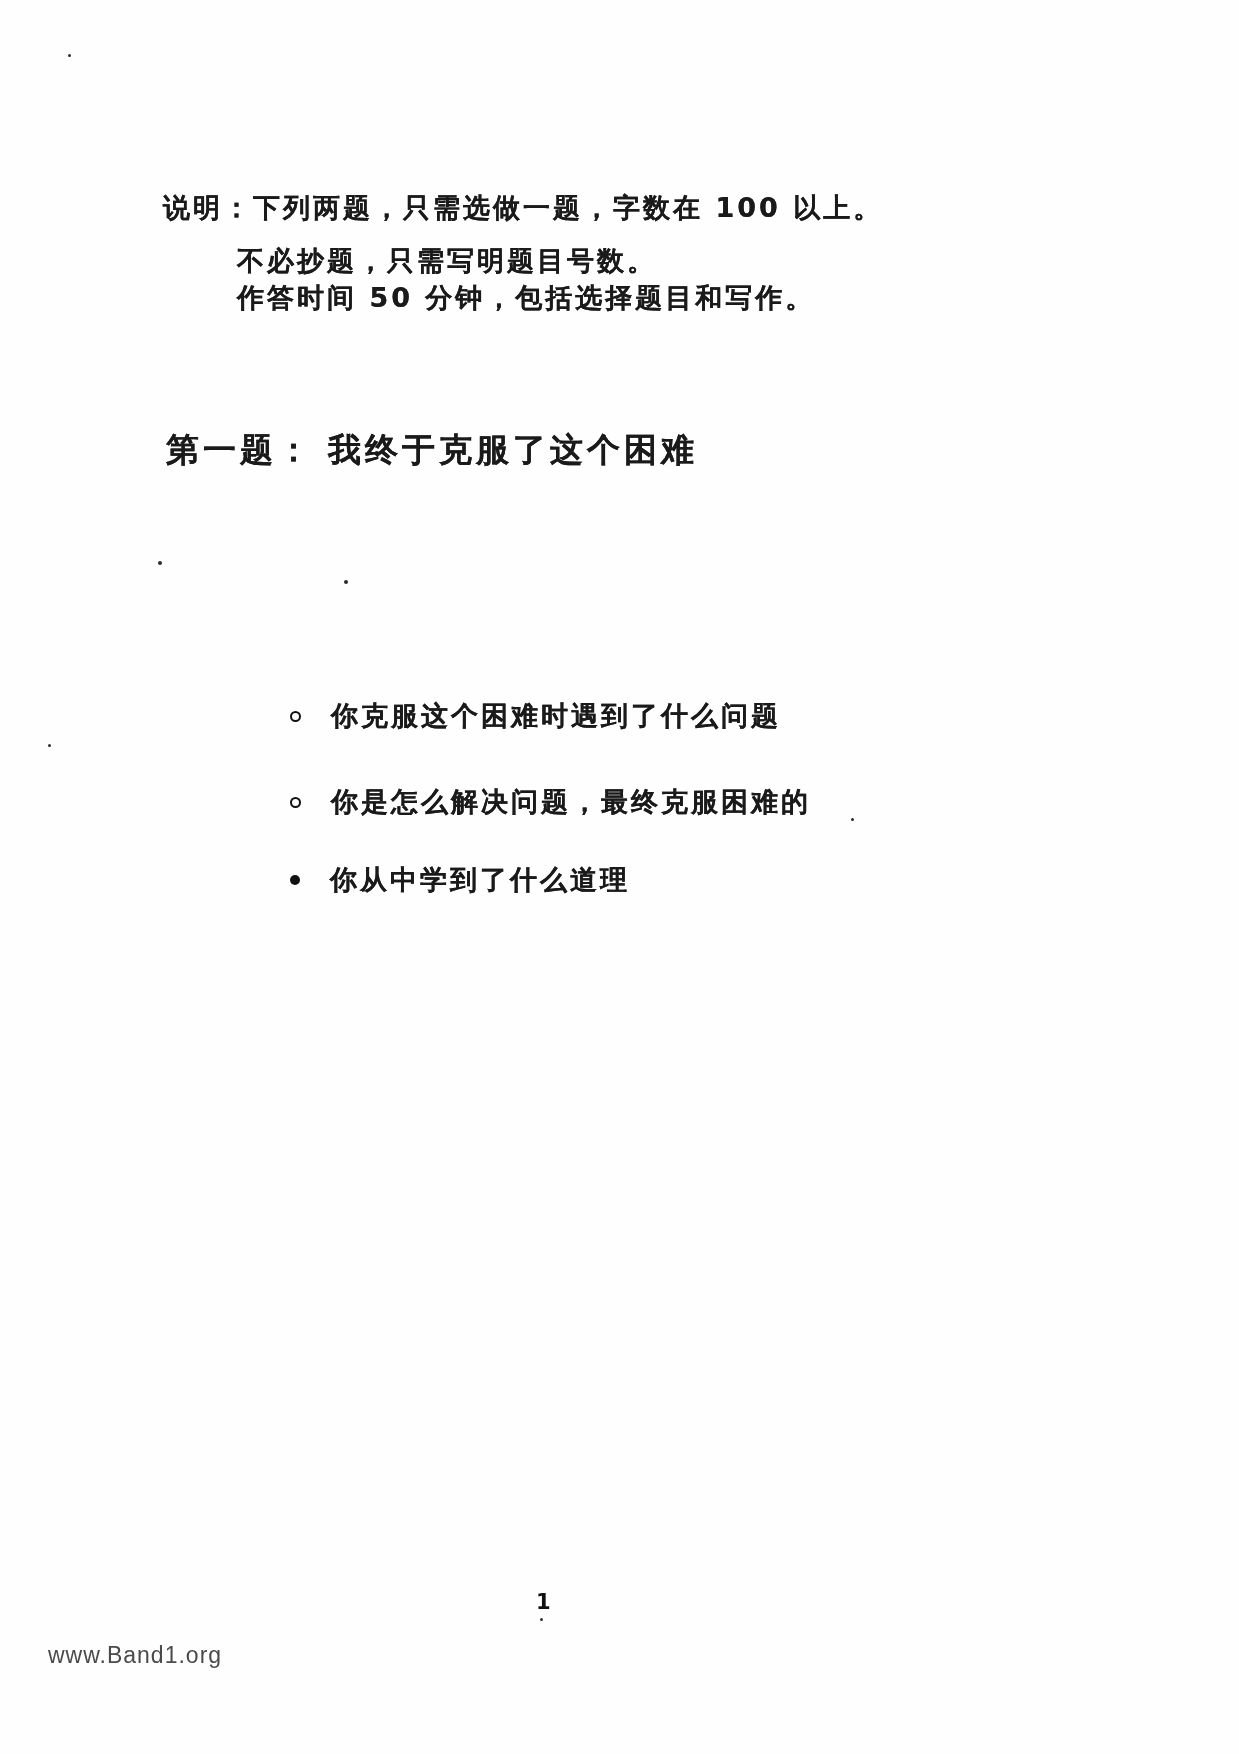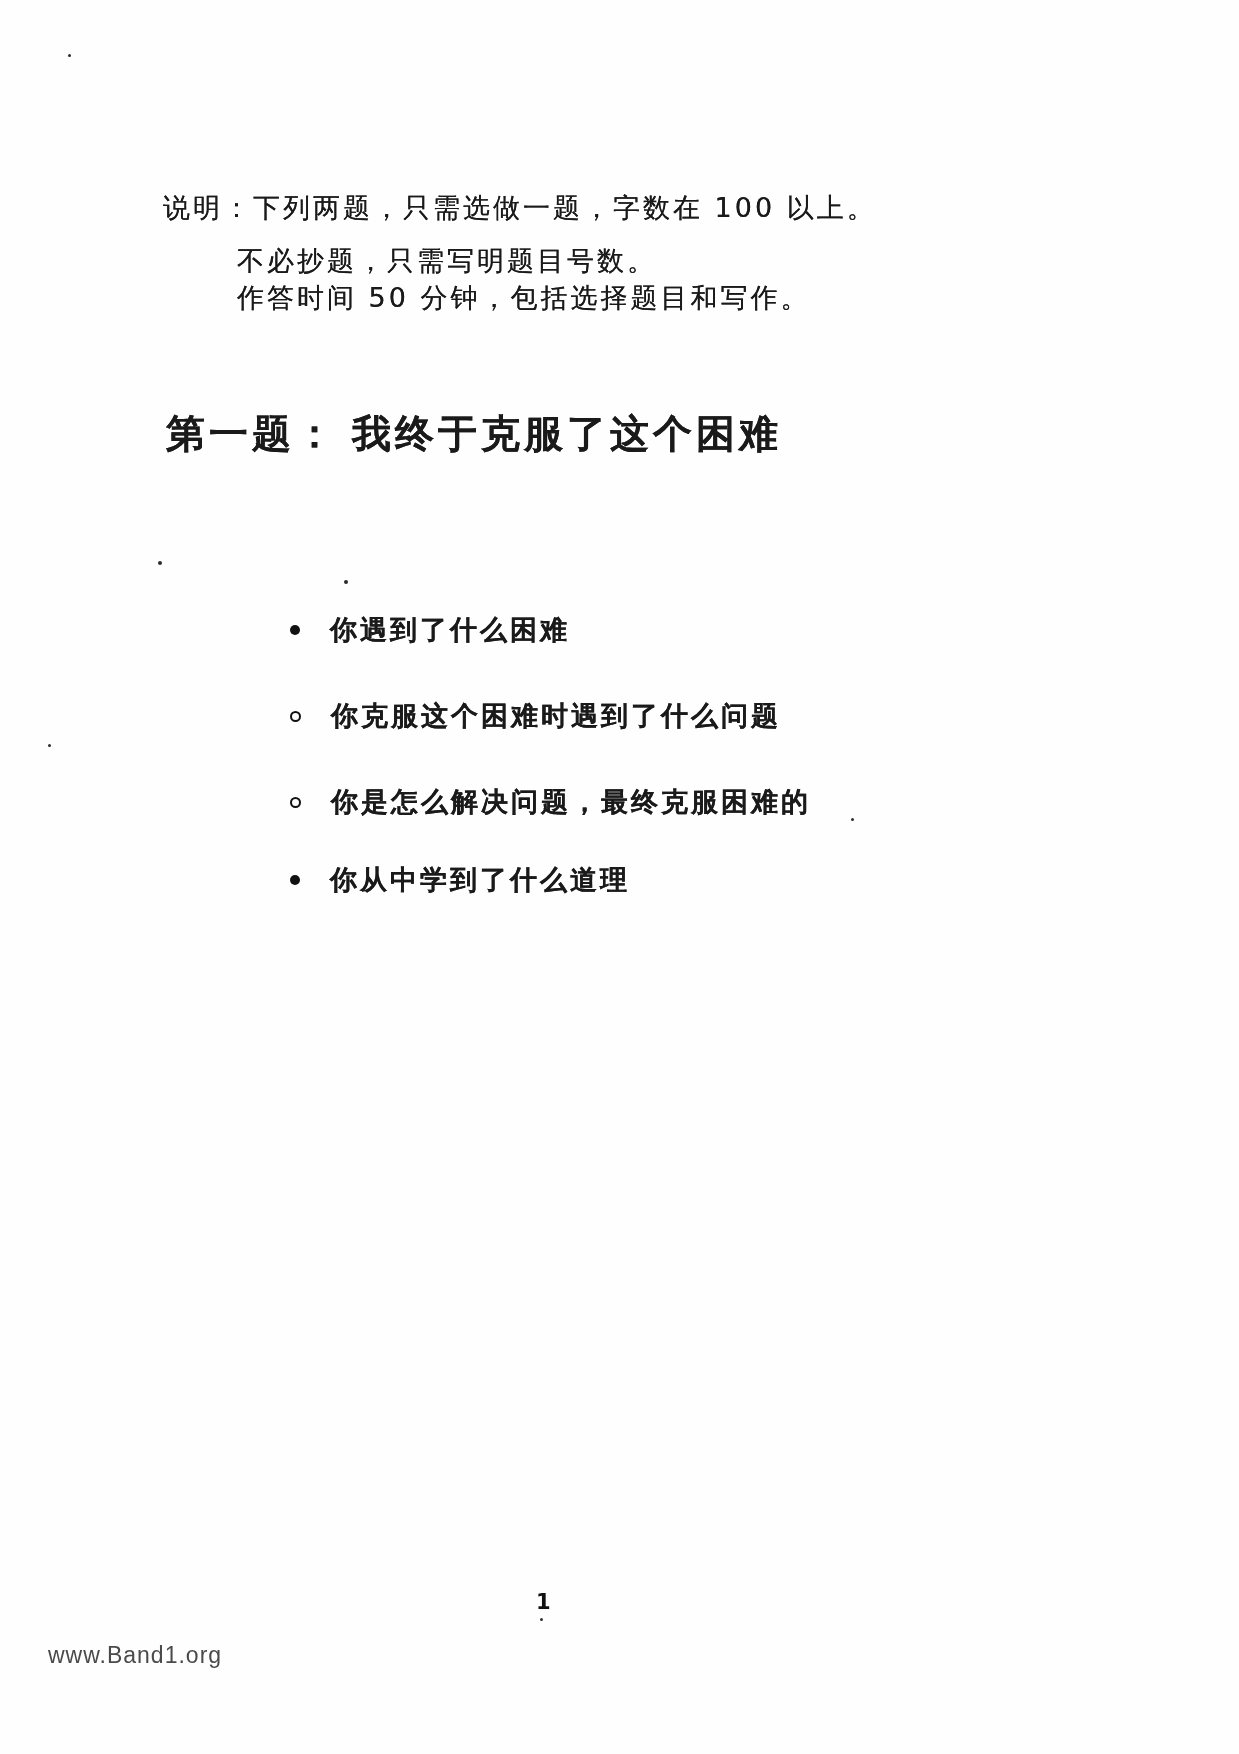--- a/index.html
+++ b/index.html
@@ -11,38 +11,38 @@
     position: relative;
     width: 1239px;
     height: 1754px;
     background: #fefefe;
     overflow: hidden;
     font-family: "DejaVu Sans", sans-serif;
     color: #161616;
   }
   .scan-text {
     position: absolute;
-    font-weight: 400;
+    font-weight: 700;
     letter-spacing: 3px;
     white-space: nowrap;
     color: #1a1a1a;
     text-shadow: 0 0 0.6px #333;
   }
   .instr {
     font-size: 27px;
     line-height: 32px;
   }
   .instr-line1 { top: 192px; left: 163px; }
   .instr-line2 { top: 237px; left: 237px; margin-top: 8px; }
   .instr-line3 { top: 282px; left: 237px; }
 
   .q-title {
-    top: 407px;
+    top: 428px;
     left: 166px;
-    font-size: 39px;
+    font-size: 33px;
     letter-spacing: 4px;
     font-weight: 800;
   }
   .q-title .q-label { margin-right: 14px; }
 
   .hint-line {
     top: 527px;
     left: 282px;
     font-size: 27px;
   }
@@ -128,24 +128,20 @@
 
   <div class="scan-text instr instr-line2">不必抄题，只需写明题目号数。</div>
 
   <div class="scan-text instr instr-line3">作答时间 50 分钟，包括选择题目和写作。</div>
 
   <div class="scan-text q-title">
     <span class="q-label">第一题：</span><span>我终于克服了这个困难</span>
   </div>
 
 
-  <div class="bullet-item bullet-1">
-    <span class="dot filled"></span>
-    <span>你遇到了什么困难</span>
-  </div>
 
   <div class="bullet-item bullet-3">
     <span class="dot hollow"></span>
     <span>你是怎么解决问题，最终克服困难的</span>
   </div>
 
   <div class="bullet-item bullet-2">
     <span class="dot hollow"></span>
     <span>你克服这个困难时遇到了什么问题</span>
   </div>

